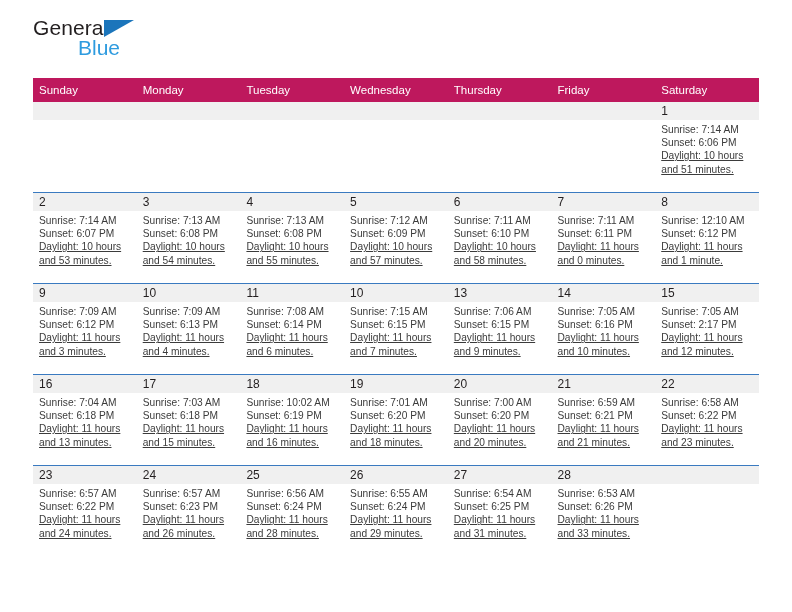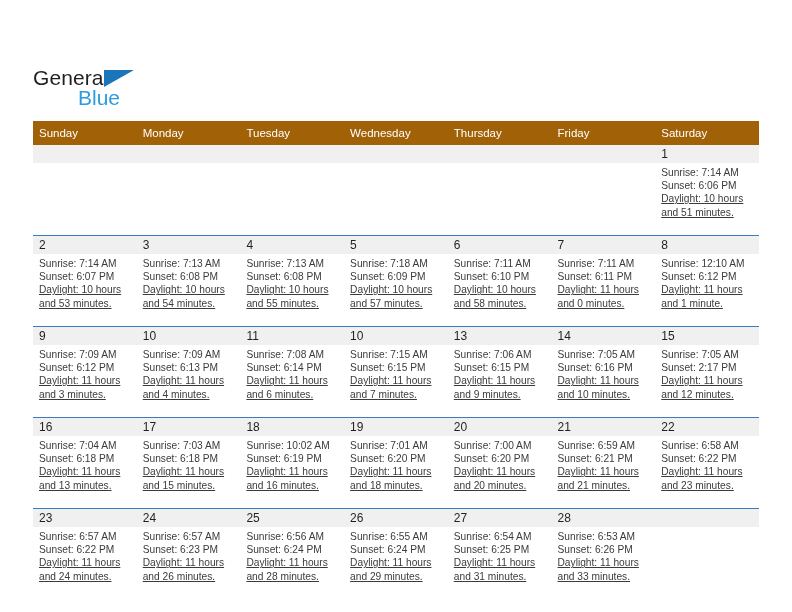--- a/index.html
+++ b/index.html
@@ -19,26 +19,25 @@
     position: relative;
     width: 792px;
     height: 612px;
     box-sizing: border-box;
     padding: 0 33px;
   }
 
   
   .top-bar {
     display: flex;
-    align-items: flex-end;
+    align-items: center;
     justify-content: space-between;
     padding-top: 10px;
     height: 72px;
     box-sizing: border-box;
-    margin-top: 43px;
   }
   .logo {
     position: relative;
     width: 112px;
     height: 48px;
     line-height: 1;
     user-select: none;
   }
   .logo-general {
     position: absolute;
@@ -87,21 +86,21 @@
   
   .calendar {
     width: 726px;
     border-collapse: collapse;
     table-layout: fixed;
     margin-top: 6px;
   }
   .calendar col { width: 103.71px; }
 
   thead th {
-    background: #a16207;
+    background: #be185d;
     color: #ffffff;
     font-size: 11.5px;
     font-weight: normal;
     text-align: left;
     padding: 6px 0 6px 6px;
     height: 22px;
     box-sizing: border-box;
     border: none;
     margin-left: 24px;
   }
@@ -279,21 +278,21 @@
                 <div>Sunrise: 7:13 AM</div>
                 <div>Sunset: 6:08 PM</div>
                 <div class="wrap">Daylight: 10 hours and 55 minutes.</div>
               </div>
             </div>
           </td>
         <td>
             <div class="cell">
               <div class="daynum-band">5</div>
               <div class="details">
-                <div>Sunrise: 7:18 AM</div>
+                <div>Sunrise: 7:12 AM</div>
                 <div>Sunset: 6:09 PM</div>
                 <div class="wrap">Daylight: 10 hours and 57 minutes.</div>
               </div>
             </div>
           </td>
         <td>
             <div class="cell">
               <div class="daynum-band">6</div>
               <div class="details">
                 <div>Sunrise: 7:11 AM</div>

